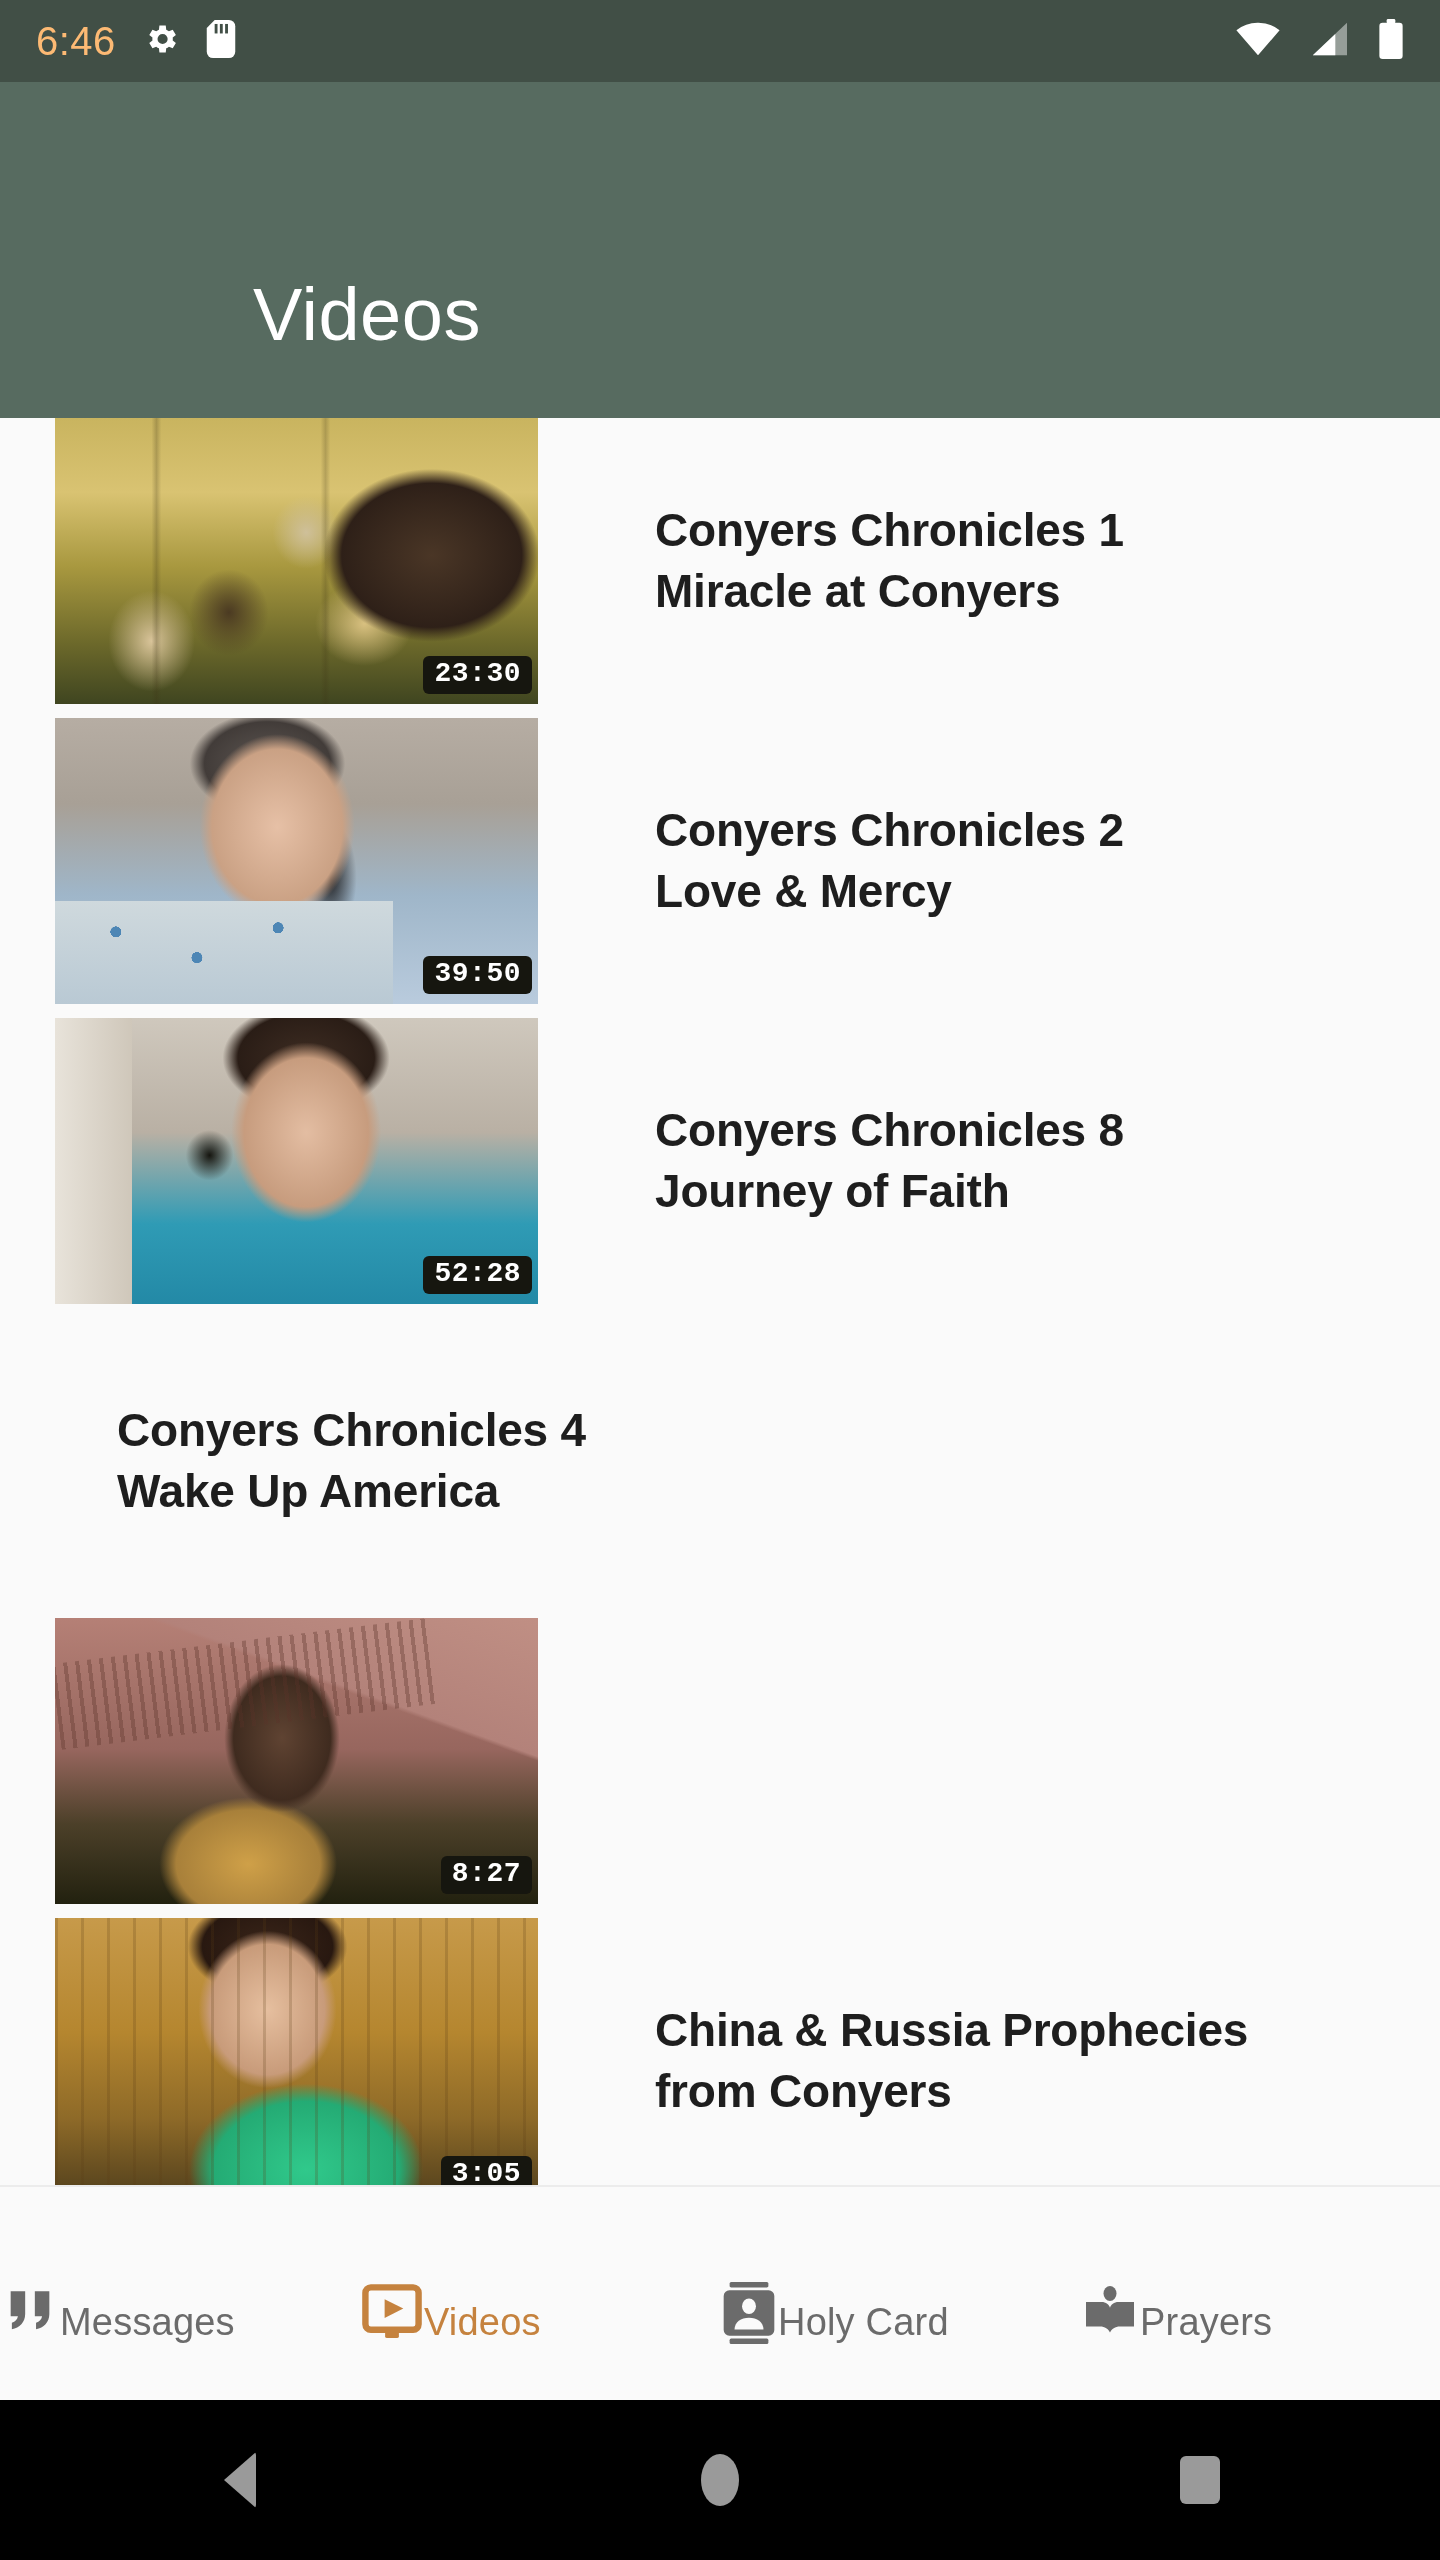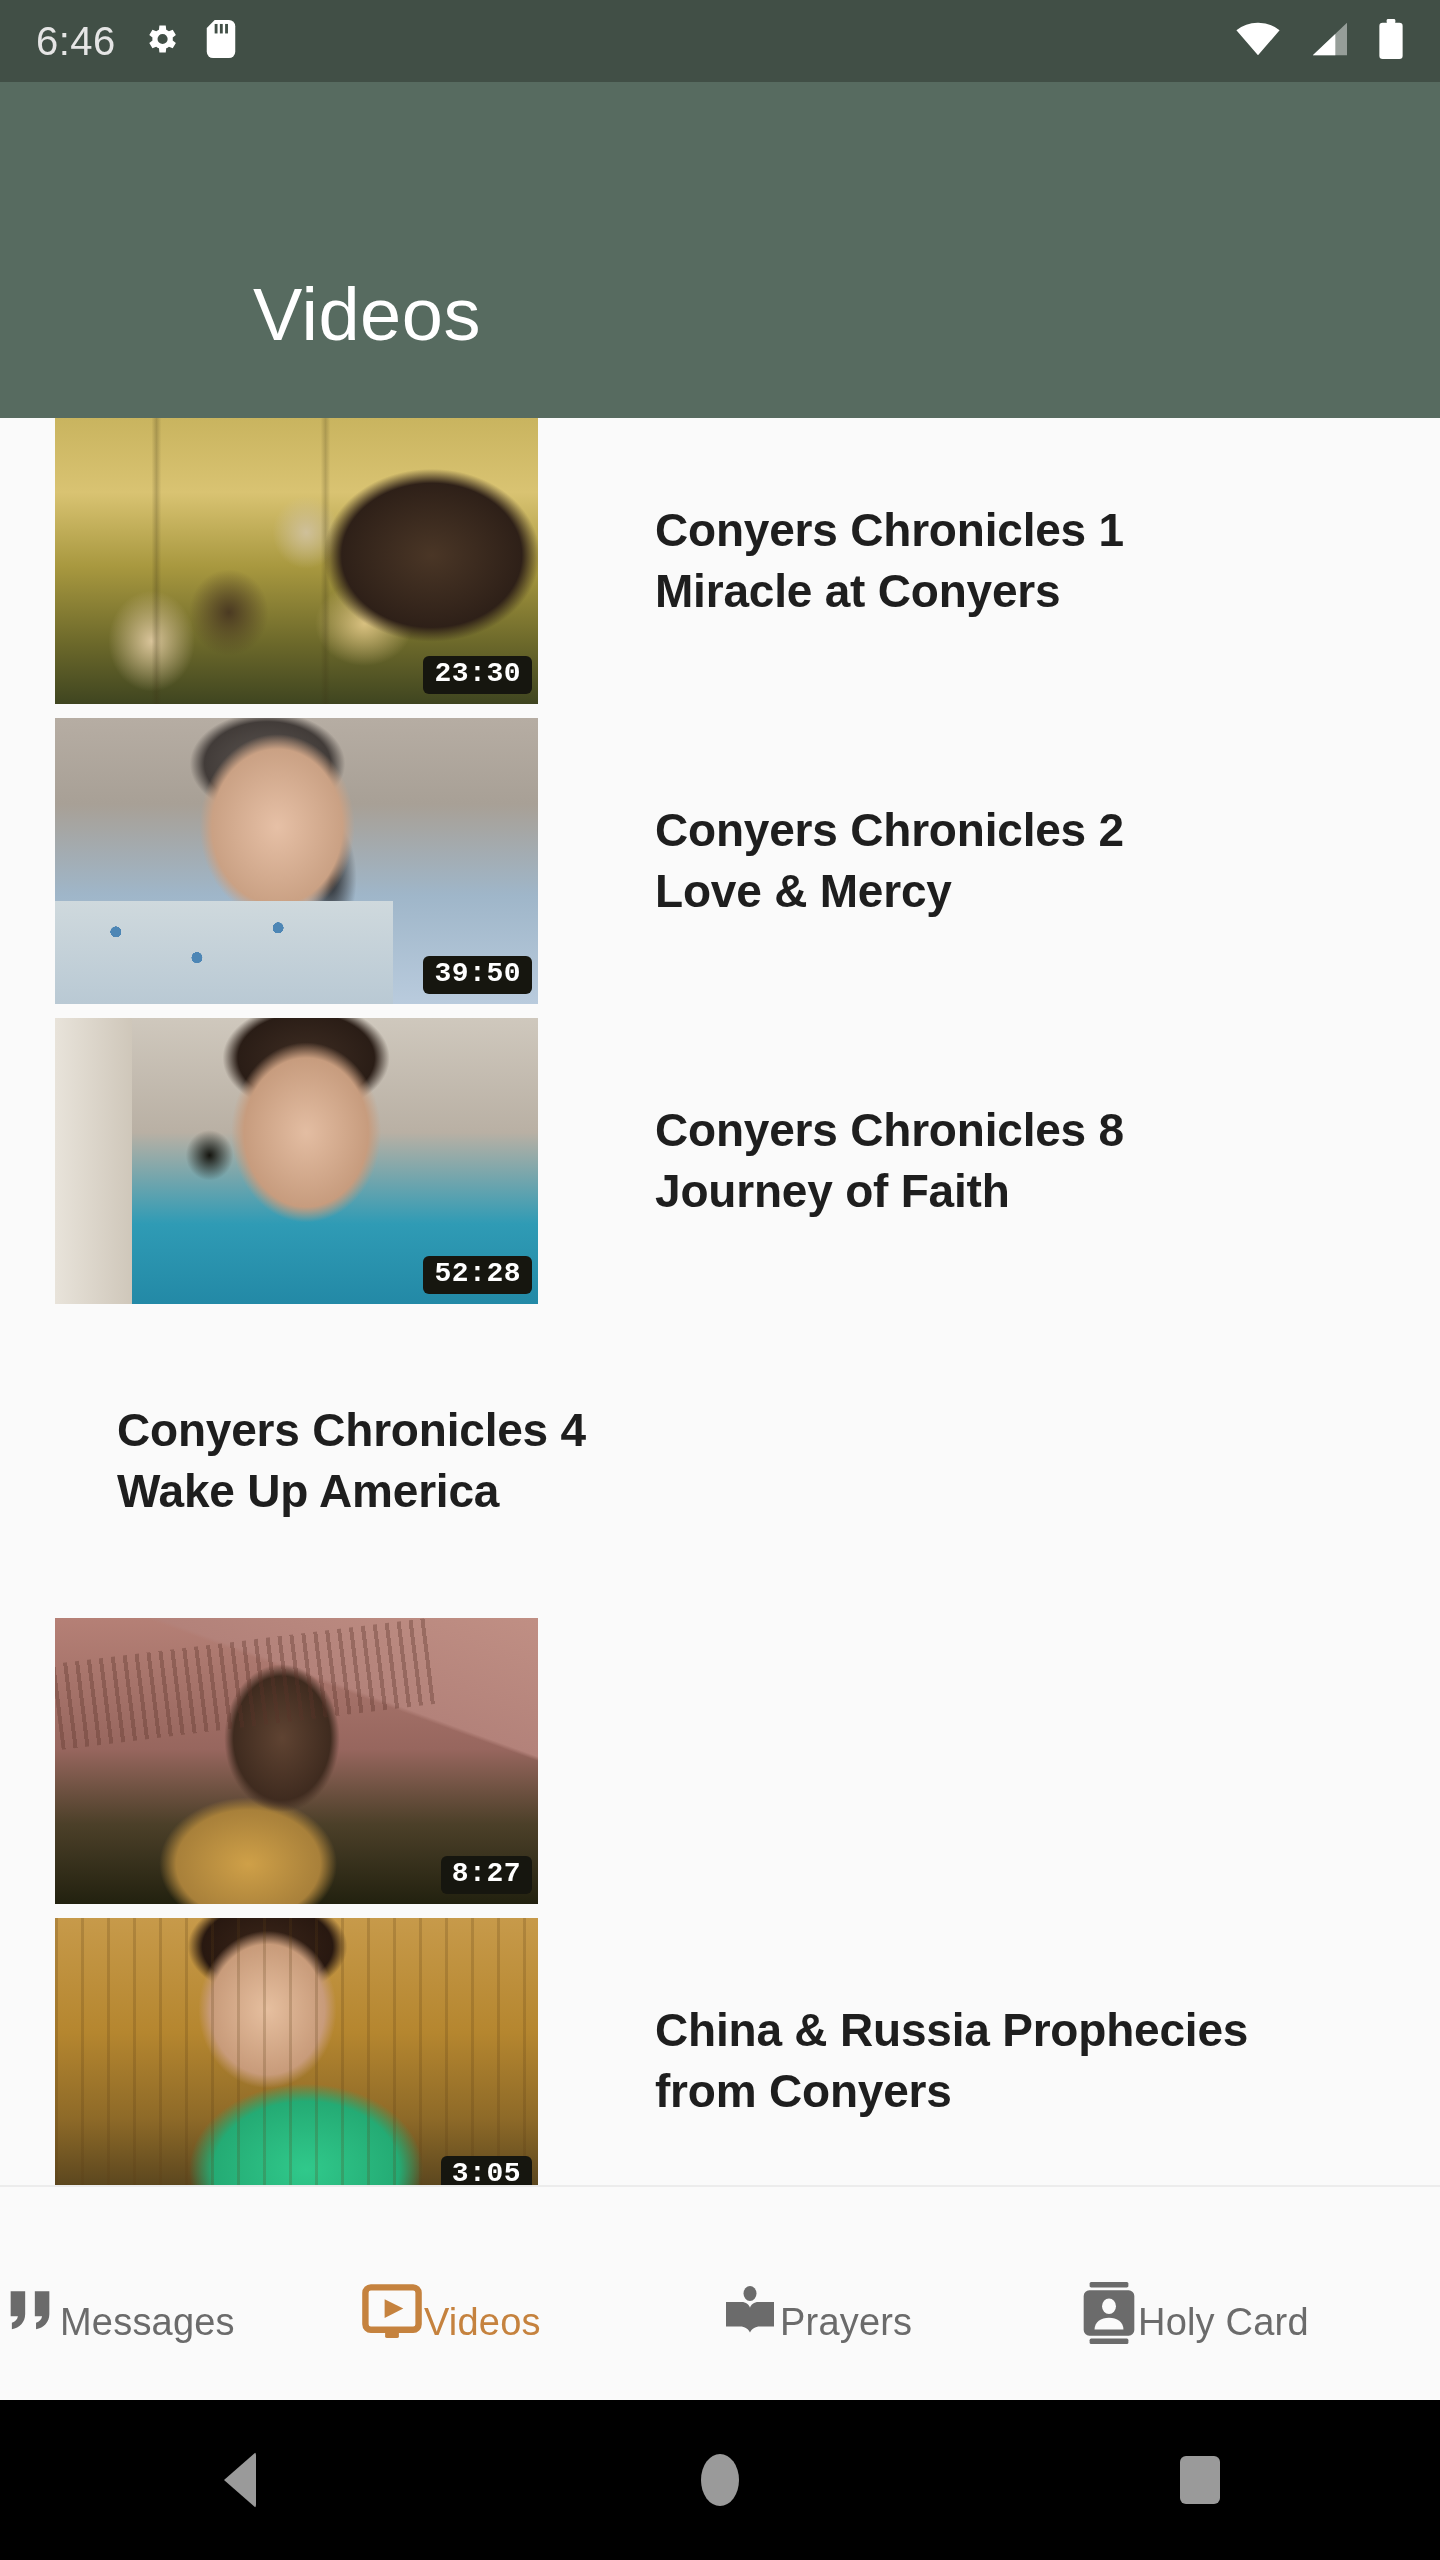--- a/index.html
+++ b/index.html
@@ -8,21 +8,21 @@
     background:#000;
     font-family:"Liberation Sans", sans-serif;
     overflow:hidden;
   }
   #screen { position:relative; width:1440px; height:2560px; background:#FAFAFA; }
 
   
   #status-bar{
     position:absolute; top:0; left:0; width:1440px; height:82px;
     background:#414F46; display:flex; align-items:center;
-    padding:0 36px; color:#e5e5e5;
+    padding:0 36px; color:#fdba74;
   }
   #status-left{ display:flex; align-items:center; gap:26px; }
   #status-clock{ font-size:40px; letter-spacing:.5px; font-weight:400; }
   #status-right{ margin-left:auto; display:flex; align-items:center; gap:28px; }
 
   
   #app-bar{
     position:absolute; top:82px; left:0; width:1440px; height:336px;
     background:#576B60;
   }
@@ -270,45 +270,45 @@
 
     <div class="nav-item active">
       <span class="nav-icon">
         <svg width="64" height="60" viewBox="0 0 26 24" fill="none">
           <rect x="2.2" y="1.6" width="21.6" height="17.2" rx="2.2" stroke="#C5823E" stroke-width="2.6"></rect>
           <path d="M10 6.4 17.6 10.2 10 14V6.4Z" fill="#C5823E"></path>
           <rect x="10.2" y="18.6" width="5.6" height="3.6" rx="0.8" fill="#C5823E"></rect>
         </svg>
       </span>
       <span class="nav-label">Videos</span>
-    </div>
-
-    <div class="nav-item inactive">
-      <span class="nav-icon">
-        <svg width="60" height="60" viewBox="0 0 24 24" fill="#6B6B6B">
-          <ellipse cx="12" cy="4.2" rx="2.6" ry="3"></ellipse>
-          <path d="M2.4 7.6h6.2c1.8 0 3 1 3.4 2.3.4-1.3 1.6-2.3 3.4-2.3h6.2v9.8h-5.6c-2 0-3.3 1-4 2.4-.7-1.4-2-2.4-4-2.4H2.4V7.6Z"></path>
-        </svg>
-      </span>
-      <span class="nav-label">Prayers</span>
     </div>
 
     <div class="nav-item inactive">
       <span class="nav-icon">
         <svg width="58" height="62" viewBox="0 0 22 24" fill="#6B6B6B">
           <rect x="3.5" y="0" width="15" height="2.1" rx="0.6"></rect>
           <rect x="3.5" y="21.9" width="15" height="2.1" rx="0.6"></rect>
           <rect x="1.2" y="3.2" width="19.6" height="17.6" rx="2.2"></rect>
           <ellipse cx="11" cy="9.4" rx="2.7" ry="3" fill="#FAFAFA"></ellipse>
           <path d="M5.4 18.4c0-3 2.5-4.6 5.6-4.6s5.6 1.6 5.6 4.6H5.4Z" fill="#FAFAFA"></path>
         </svg>
       </span>
       <span class="nav-label">Holy Card</span>
     </div>
 
+    <div class="nav-item inactive">
+      <span class="nav-icon">
+        <svg width="60" height="60" viewBox="0 0 24 24" fill="#6B6B6B">
+          <ellipse cx="12" cy="4.2" rx="2.6" ry="3"></ellipse>
+          <path d="M2.4 7.6h6.2c1.8 0 3 1 3.4 2.3.4-1.3 1.6-2.3 3.4-2.3h6.2v9.8h-5.6c-2 0-3.3 1-4 2.4-.7-1.4-2-2.4-4-2.4H2.4V7.6Z"></path>
+        </svg>
+      </span>
+      <span class="nav-label">Prayers</span>
+    </div>
+
   </div>
 
   <div id="android-nav">
     <div class="sys-btn">
         <div class="sys-back"></div>
       </div>
     <div class="sys-btn">
         <div class="sys-home"></div>
       </div>
     <div class="sys-btn">

